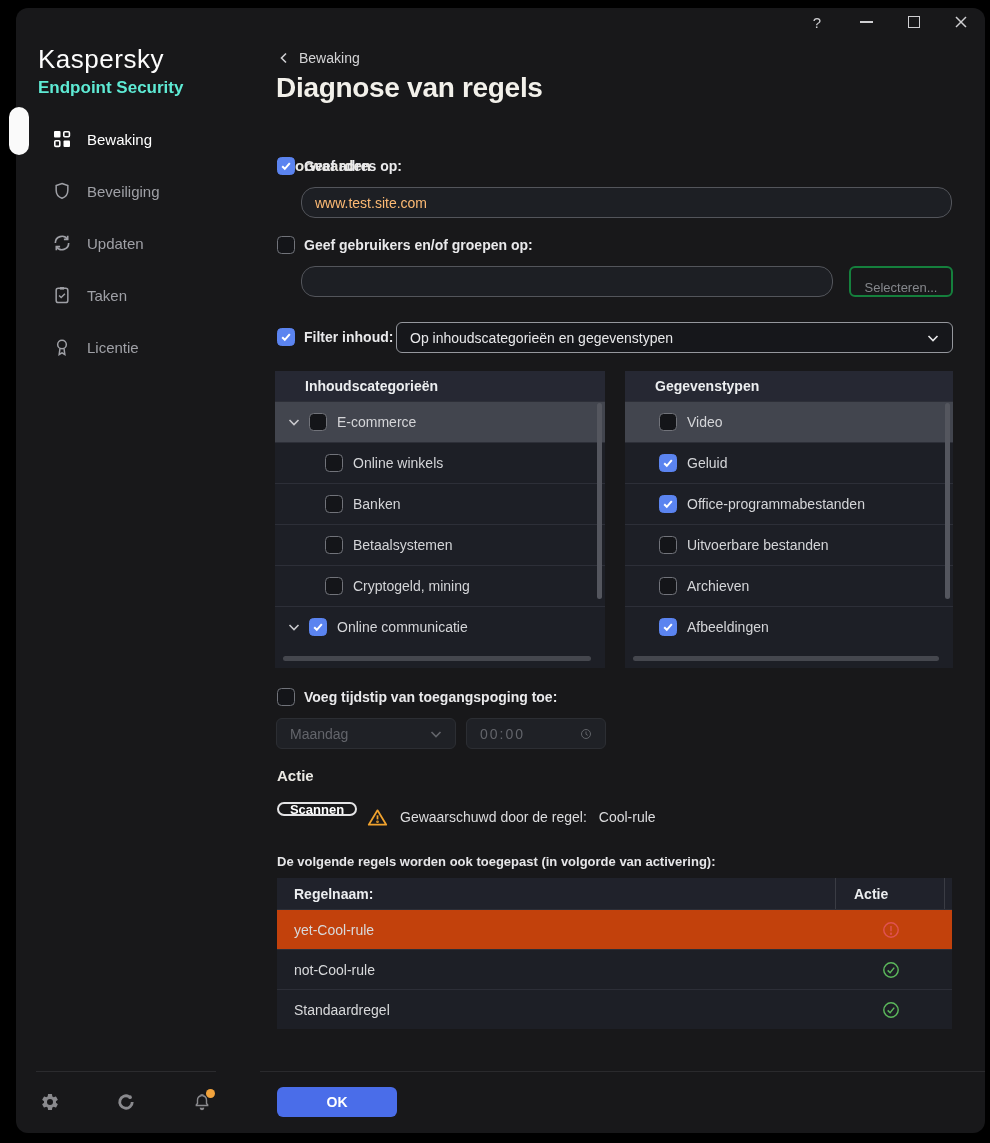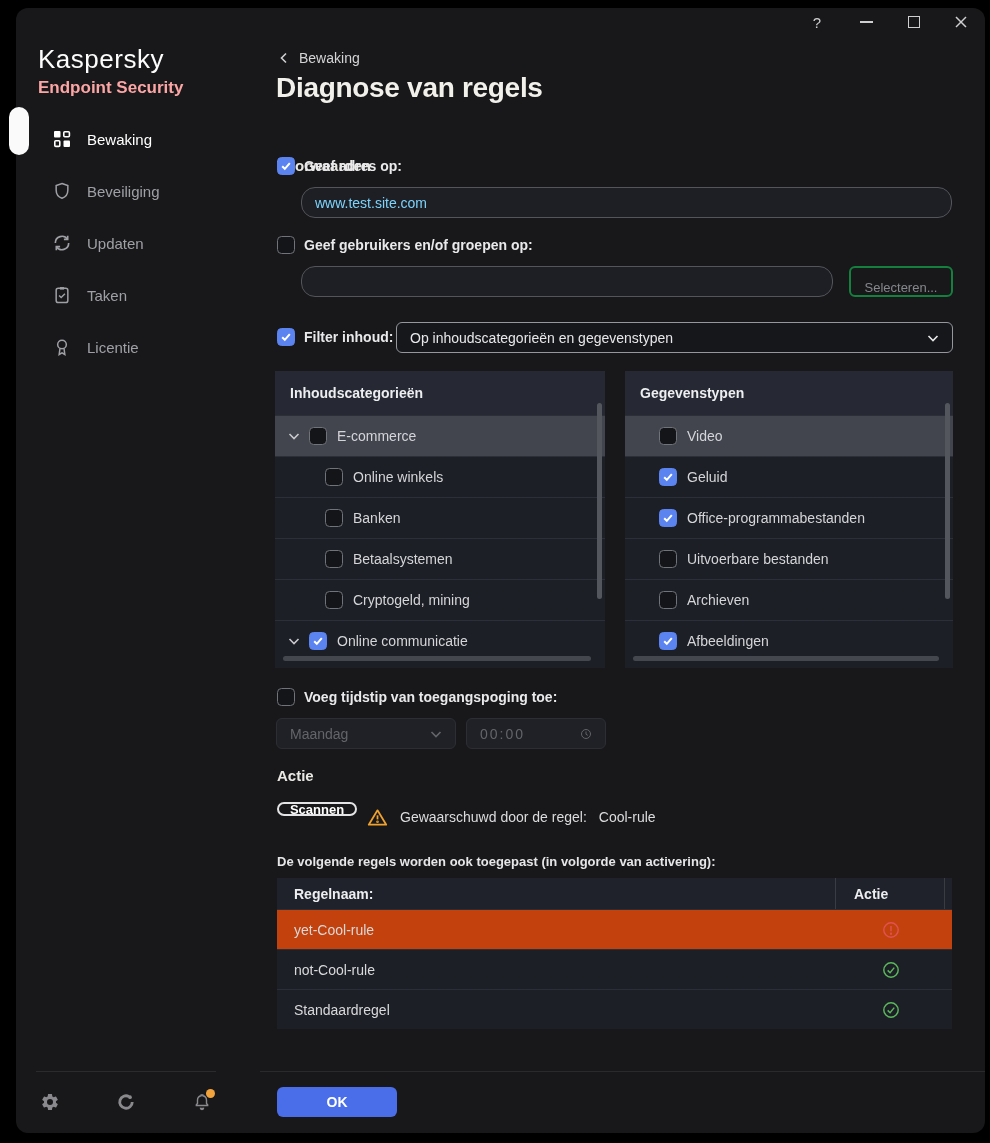--- a/index.html
+++ b/index.html
@@ -11,21 +11,21 @@
 
   
   .tb-btn { position:absolute; top:4px; width:20px; height:20px; color:#cfcfd2;
     display:flex; align-items:center; justify-content:center; font-size:15px; cursor:default; }
   .max-shape { width:12px; height:12px; border:1.5px solid #cfcfd2; }
   .min-shape { width:13px; height:2px; background:#cfcfd2; }
 
   
   .brand { left:22px; top:36px; }
   .brand-name { font-size:26px; color:#fdfdfd; letter-spacing:.5px; }
-  .brand-product { font-size:17px; font-weight:bold; color:#fca5a5; margin-top:3px; }
+  .brand-product { font-size:17px; font-weight:bold; color:#5eead4; margin-top:3px; }
   .active-pill { left:-7px; top:99px; width:20px; height:48px; background:#fafafa; border-radius:10px; }
   .nav { left:0; top:105px; width:244px; }
   .nav-item { display:flex; align-items:center; height:52px; padding-left:36px; color:#9fa0a6; font-size:15px; cursor:pointer; }
   .nav-item.active { color:#ffffff; }
   .nav-icon { width:20px; height:20px; margin-right:15px; flex:0 0 20px; }
   .mgmt { left:20px; top:948px; width:200px; }
   .mgmt .lbl { font-size:11px; color:#76767b; margin-top:5px; }
   .mgmt .val { font-size:13px; color:#c9c9cc; margin-top:3px; }
   .side-divider { left:20px; top:1063px; width:180px; height:1px; background:#2b2b2e; }
   .side-icons { left:24px; top:1084px; width:172px; display:flex; justify-content:space-between; align-items:center; }
@@ -42,33 +42,33 @@
   .cb-row { display:flex; align-items:center; gap:9px; cursor:pointer; }
   .cb { width:18px; height:18px; border-radius:4.5px; border:1.5px solid #71737a; background:#141519;
     flex:0 0 18px; display:flex; align-items:center; justify-content:center; }
   .cb.checked { background:#5b84f0; border-color:#5b84f0; }
   .cb svg { display:none; }
   .cb.checked svg { display:block; }
   .cb-label { font-size:14px; font-weight:bold; color:#e9e9eb; }
 
   
   .text-input { background:#1d1f24; border:1px solid #53555b; border-radius:14px; height:31px;
-    display:flex; align-items:center; padding:0 13px; font-size:14px; color:#7dd3fc; }
+    display:flex; align-items:center; padding:0 13px; font-size:14px; color:#fdba74; }
   .btn-outline { background:transparent; border:2px solid #15803d; border-radius:6px; height:31px;
     display:flex; align-items:flex-end; justify-content:center; font-size:13px; color:#85878c; cursor:pointer; }
   .dropdown { background:#16171b; border:1px solid #95979d; border-radius:6px; height:31px;
     display:flex; align-items:center; justify-content:space-between; padding:0 13px;
     font-size:14px; color:#e8e8ea; cursor:pointer; }
   .dropdown.disabled { border-color:#2c2e33; background:#1f2126; color:#63656b; cursor:default; }
   .chev { width:12px; height:12px; color:#c9c9cd; flex:0 0 12px; }
   .time-spaced { letter-spacing:2px; }
 
   
   .panel { background:#1d1f26; }
-  .panel-header { height:44px; background:#262833; display:flex; align-items:center; padding-left:15px;
+  .panel-header { height:30px; background:#262833; display:flex; align-items:center; padding-left:30px;
     font-size:14px; font-weight:bold; color:#eceef0; }
   .p-row { height:41px; border-top:1px solid #2d2f38; display:flex; align-items:center; font-size:14px;
     color:#d4d5d8; cursor:pointer; position:relative; }
   .p-row.hl { background:#42454e; }
   .p-row .chev { position:absolute; left:13px; }
   .p-row .cb { position:absolute; left:34px; cursor:pointer; }
   .p-row.child .cb { left:50px; }
   .p-row .p-label { position:absolute; left:62px; }
   .p-row.child .p-label { left:78px; }
   .vscroll { position:absolute; right:3px; top:32px; width:5px; height:196px; border-radius:3px; background:#54565e; }

